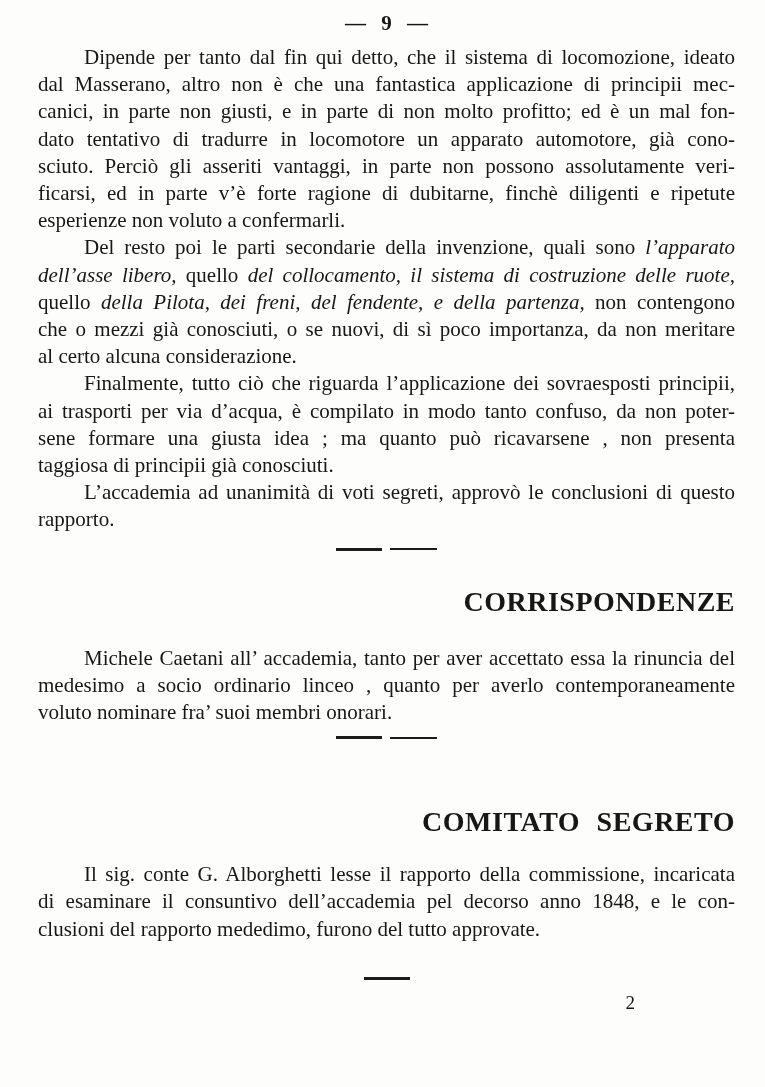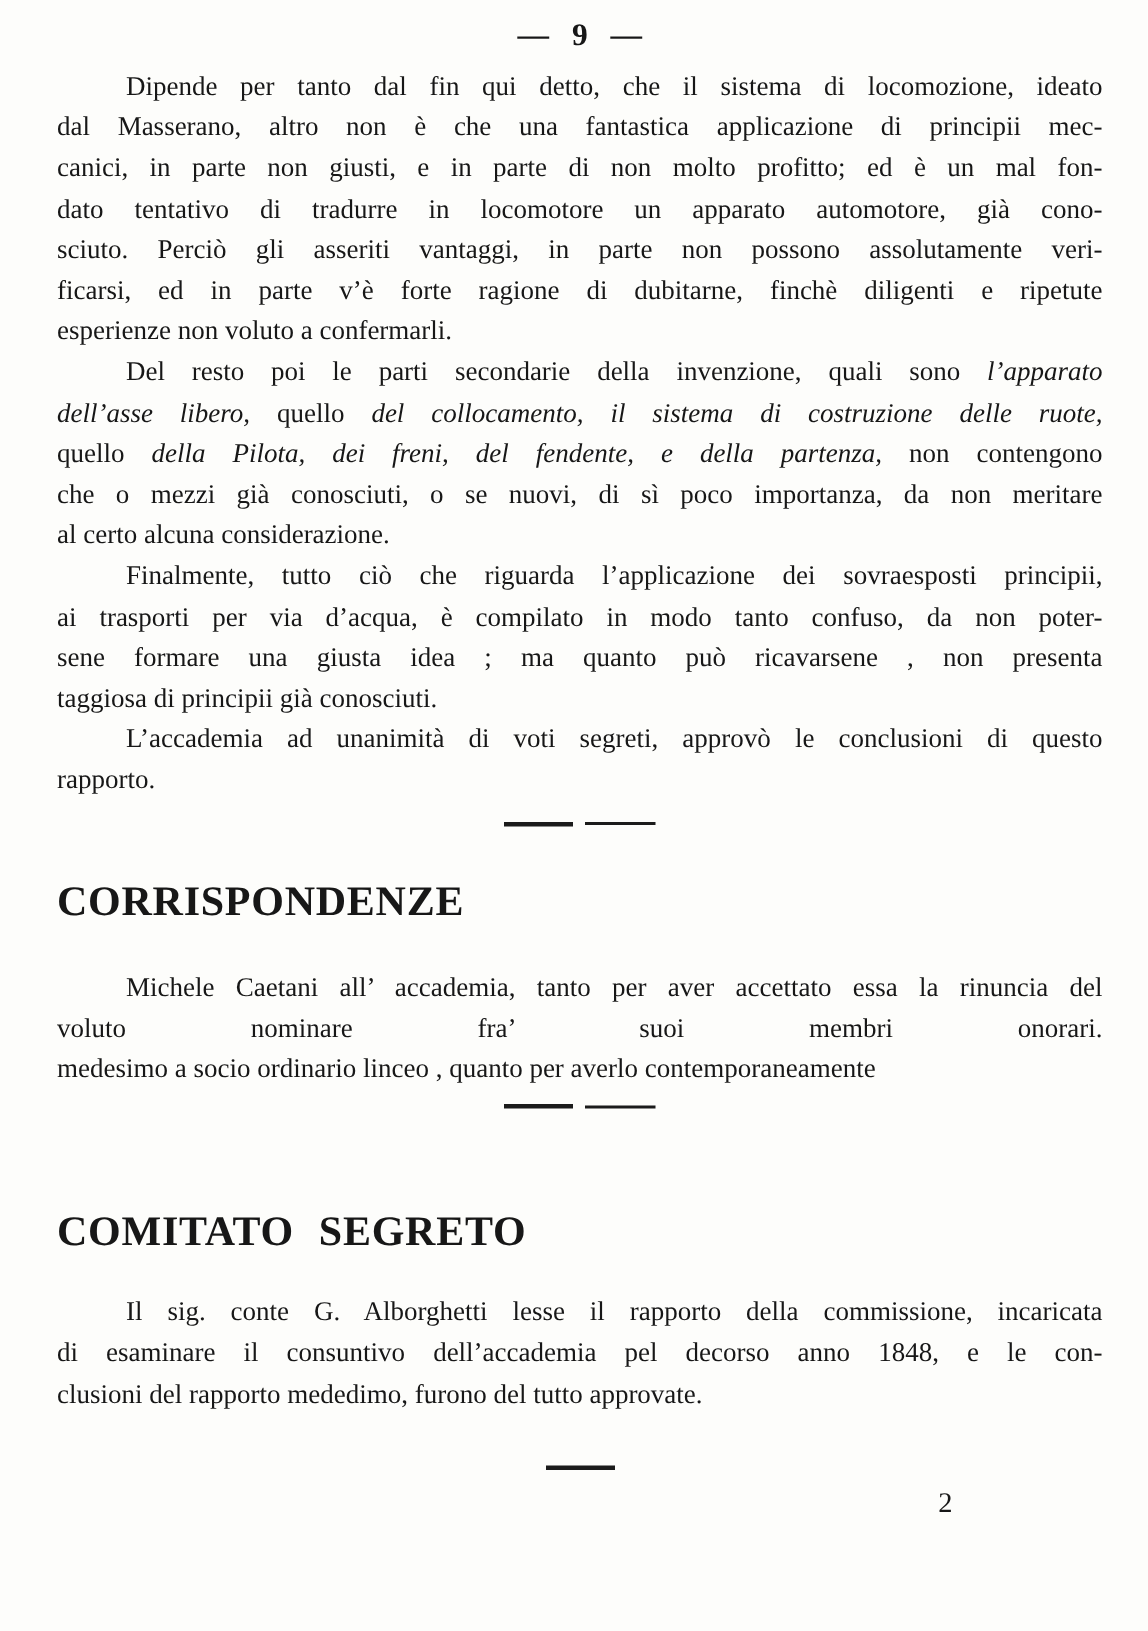--- a/index.html
+++ b/index.html
@@ -20,21 +20,21 @@
     padding: 8px 30px 0 38px;
   }
   .page-header {
     text-align: center;
     font-size: 21px;
     line-height: 30px;
     font-weight: bold;
     word-spacing: 10px;
   }
   .para {
-    font-size: 18px;
+    font-size: 21px;
     line-height: 27.2px;
   }
   .para .line {
     text-align: justify;
     text-align-last: justify;
   }
   .para .line:last-child { text-align-last: left; }
   .para.indent > .line:first-child { padding-left: 46px; }
   .para#para-1 { margin-top: 6px; }
   .para i { }
@@ -43,21 +43,21 @@
     justify-content: center;
     align-items: center;
     gap: 8px;
   }
   .rule-seg { height: 3px; background: #1b1b1b; }
   .rule-seg.a { width: 46px; }
   .rule-seg.b { width: 47px; height: 2px; }
   .rule-single { width: 46px; height: 3px; background: #1b1b1b; margin: 0 auto; }
   #divider-1 { margin-top: 14px; }
   .section-title {
-    text-align: left;
+    text-align: right;
     font-size: 28px;
     line-height: 34px;
     font-weight: bold;
     letter-spacing: 0.5px;
     word-spacing: 9px;
   }
   #title-corrispondenze { margin-top: 34px; }
   #para-5 { margin-top: 26px; }
   #divider-2 { margin-top: 10px; }
   #title-comitato { margin-top: 66px; }
@@ -109,22 +109,22 @@
 
   <div class="rule-row" id="divider-1">
     <div class="rule-seg a"></div>
     <div class="rule-seg b"></div>
   </div>
 
   <div class="section-title" id="title-corrispondenze">CORRISPONDENZE</div>
 
   <div class="para indent" id="para-5">
       <div class="line"><span>Michele Caetani all’ accademia, tanto per aver accettato essa la rinuncia del</span></div>
+      <div class="line"><span>medesimo a socio ordinario linceo , quanto per averlo contemporaneamente</span></div>
       <div class="line"><span>voluto nominare fra’ suoi membri onorari.</span></div>
-      <div class="line"><span>medesimo a socio ordinario linceo , quanto per averlo contemporaneamente</span></div>
     </div>
 
   <div class="rule-row" id="divider-2">
     <div class="rule-seg a"></div>
     <div class="rule-seg b"></div>
   </div>
 
   <div class="section-title" id="title-comitato">COMITATO SEGRETO</div>
 
   <div class="para indent" id="para-6">

